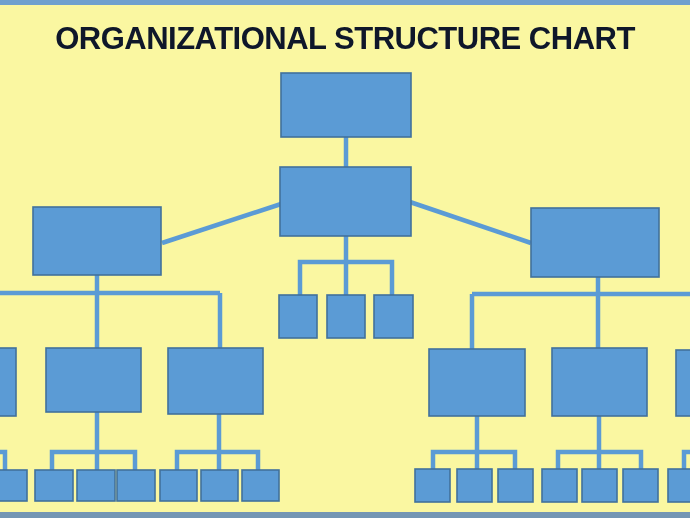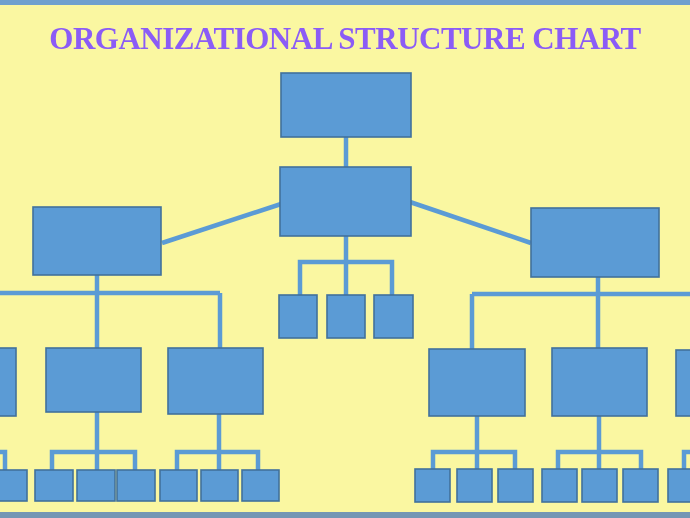--- a/index.html
+++ b/index.html
@@ -25,21 +25,21 @@
     white-space: nowrap;
   }
   svg.org-chart { position: absolute; top: 0; left: 0; display: block; }
 </style>
 </head>
 <body>
 
 <div class="stage" style="background: rgb(250, 247, 161);">
   <div class="strip strip-top" style="background: rgb(111, 160, 206);"></div>
 
-  <div class="chart-title" style="color: #8b5cf6; font-family: Liberation Serif, serif;">ORGANIZATIONAL STRUCTURE CHART</div>
+  <div class="chart-title" style="color: #0f172a;">ORGANIZATIONAL STRUCTURE CHART</div>
 
   <svg class="org-chart" id="org-chart-svg" width="690" height="518" viewBox="0 0 690 518" xmlns="http://www.w3.org/2000/svg">
       <path d="M346,137 L346,167" fill="none" stroke="#5B9BD5" stroke-width="4.5"></path>
       <path d="M281,204 L162,243" fill="none" stroke="#5B9BD5" stroke-width="4.5"></path>
       <path d="M410,202 L531,243" fill="none" stroke="#5B9BD5" stroke-width="4.5"></path>
       <path d="M346,236 L346,262 M300,295 L300,262 L392,262 L392,295 M346,262 L346,295" fill="none" stroke="#5B9BD5" stroke-width="4.5"></path>
       <path d="M97,275 L97,293 M-12,293 L220,293 M97,293 L97,348 M220,293 L220,350" fill="none" stroke="#5B9BD5" stroke-width="4.5"></path>
       <path d="M5,470 L5,452 L-30,452" fill="none" stroke="#5B9BD5" stroke-width="4.5"></path>
       <path d="M97,412 L97,452 M52,470 L52,452 L135,452 L135,470 M97,452 L97,470" fill="none" stroke="#5B9BD5" stroke-width="4.5"></path>
       <path d="M219,414 L219,452 M177,470 L177,452 L258,452 L258,470 M219,452 L219,470" fill="none" stroke="#5B9BD5" stroke-width="4.5"></path>

